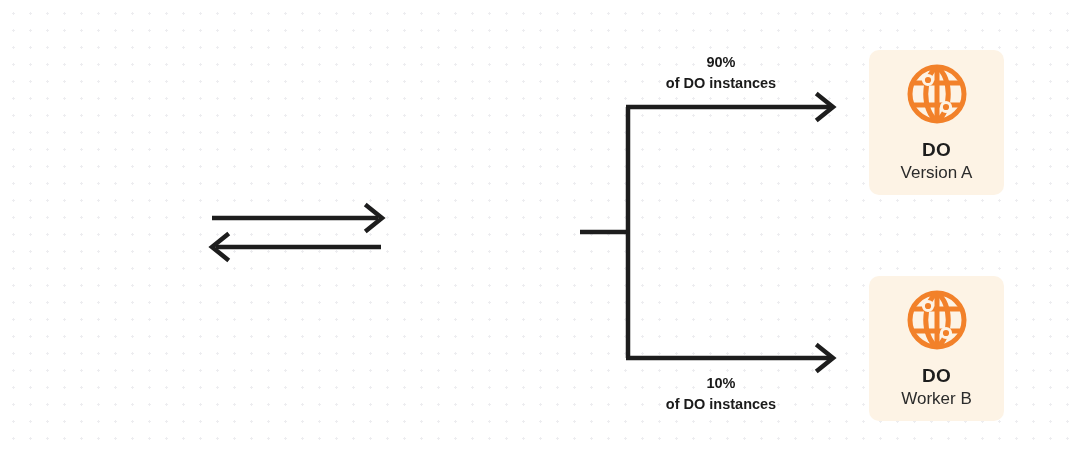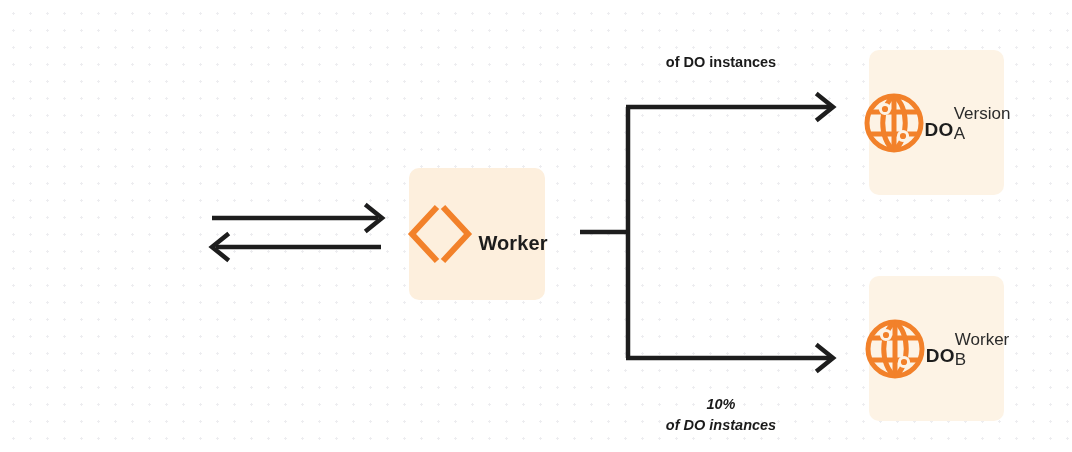--- a/index.html
+++ b/index.html
@@ -23,21 +23,21 @@
     background-size: 17px 17px;
     background-position: 5px 5px;
   }
 
   
   .node {
     position: absolute;
     box-sizing: border-box;
     border-radius: 10px;
     display: flex;
-    flex-direction: row;
+    flex-direction: column;
     align-items: center;
     justify-content: center;
   }
 
   .node-client {
     left: 43px;
     top: 168px;
     width: 142px;
     height: 132px;
     background: #f4f4f6;
@@ -113,23 +113,22 @@
     line-height: 1.45;
     white-space: nowrap;
   }
   .edge-label-top {
     left: 630px;
     top: 52px;
     width: 182px;
   }
   .edge-label-bottom {
     left: 630px;
-    top: 394px;
+    top: 373px;
     width: 182px;
-    font-style: italic;
   }
 </style>
 </head>
 <body>
 
 <div id="canvas">
 
   <svg id="wires" viewBox="0 0 1072 452">
 
     <g>
@@ -152,33 +151,20 @@
       <polyline points="818,95 833,107 818,119" fill="none" stroke="#1d1d1d" stroke-width="4.5" stroke-linecap="square" stroke-linejoin="miter"></polyline>
     </g>
 
     <g>
       <line x1="626" y1="358" x2="830" y2="358" stroke="#1d1d1d" stroke-width="4.5" stroke-linecap="butt"></line>
       <polyline points="818,346 833,358 818,370" fill="none" stroke="#1d1d1d" stroke-width="4.5" stroke-linecap="square" stroke-linejoin="miter"></polyline>
     </g>
   </svg>
 
 
-  <div class="node node-worker">
-    <span class="icon-wrap">
-      <svg width="72" height="62" viewBox="0 0 72 62" aria-hidden="true">
-
-        <path d="M 31 4 L 6 31 L 31 58" fill="none" stroke="#f2812a" stroke-width="6" stroke-linejoin="miter" stroke-linecap="butt"></path>
-
-        <path d="M 37 4 L 62 31 L 37 58" fill="none" stroke="#f2812a" stroke-width="6" stroke-linejoin="miter" stroke-linecap="butt"></path>
-
-        <path d="M 46 11 L 64 31 L 46 51" fill="none" stroke="#f2812a" stroke-width="0" stroke-linejoin="miter"></path>
-      </svg>
-    </span>
-    <span class="node-title">Worker</span>
-  </div>
 
   <div class="node node-do node-do-a">
     <span class="icon-wrap">
       <svg width="62" height="62" viewBox="0 0 62 62" aria-hidden="true">
         <circle cx="31" cy="31" r="27" fill="none" stroke="#f2812a" stroke-width="5"></circle>
         <line x1="31" y1="4" x2="31" y2="58" stroke="#f2812a" stroke-width="5"></line>
         <line x1="8" y1="20" x2="54" y2="20" stroke="#f2812a" stroke-width="5"></line>
         <line x1="8" y1="42" x2="54" y2="42" stroke="#f2812a" stroke-width="5"></line>
         <path d="M 31 4 C 16 14, 16 48, 31 58" fill="none" stroke="#f2812a" stroke-width="5"></path>
         <path d="M 31 4 C 46 14, 46 48, 31 58" fill="none" stroke="#f2812a" stroke-width="5"></path>
@@ -201,20 +187,21 @@
         <path d="M 31 4 C 46 14, 46 48, 31 58" fill="none" stroke="#f2812a" stroke-width="5"></path>
         <circle cx="22" cy="17" r="4.6" fill="#f2812a" stroke="#fdf3e5" stroke-width="3"></circle>
         <circle cx="40" cy="44" r="4.6" fill="#f2812a" stroke="#fdf3e5" stroke-width="3"></circle>
       </svg>
     </span>
     <span class="node-title">DO</span>
     <span class="node-sub">Worker B</span>
   </div>
 
   <div class="edge-label edge-label-top">
+    <div>90%</div>
     <div>of DO instances</div>
   </div>
 
   <div class="edge-label edge-label-bottom">
     <div>10%</div>
     <div>of DO instances</div>
   </div>
 
 </div>
 

